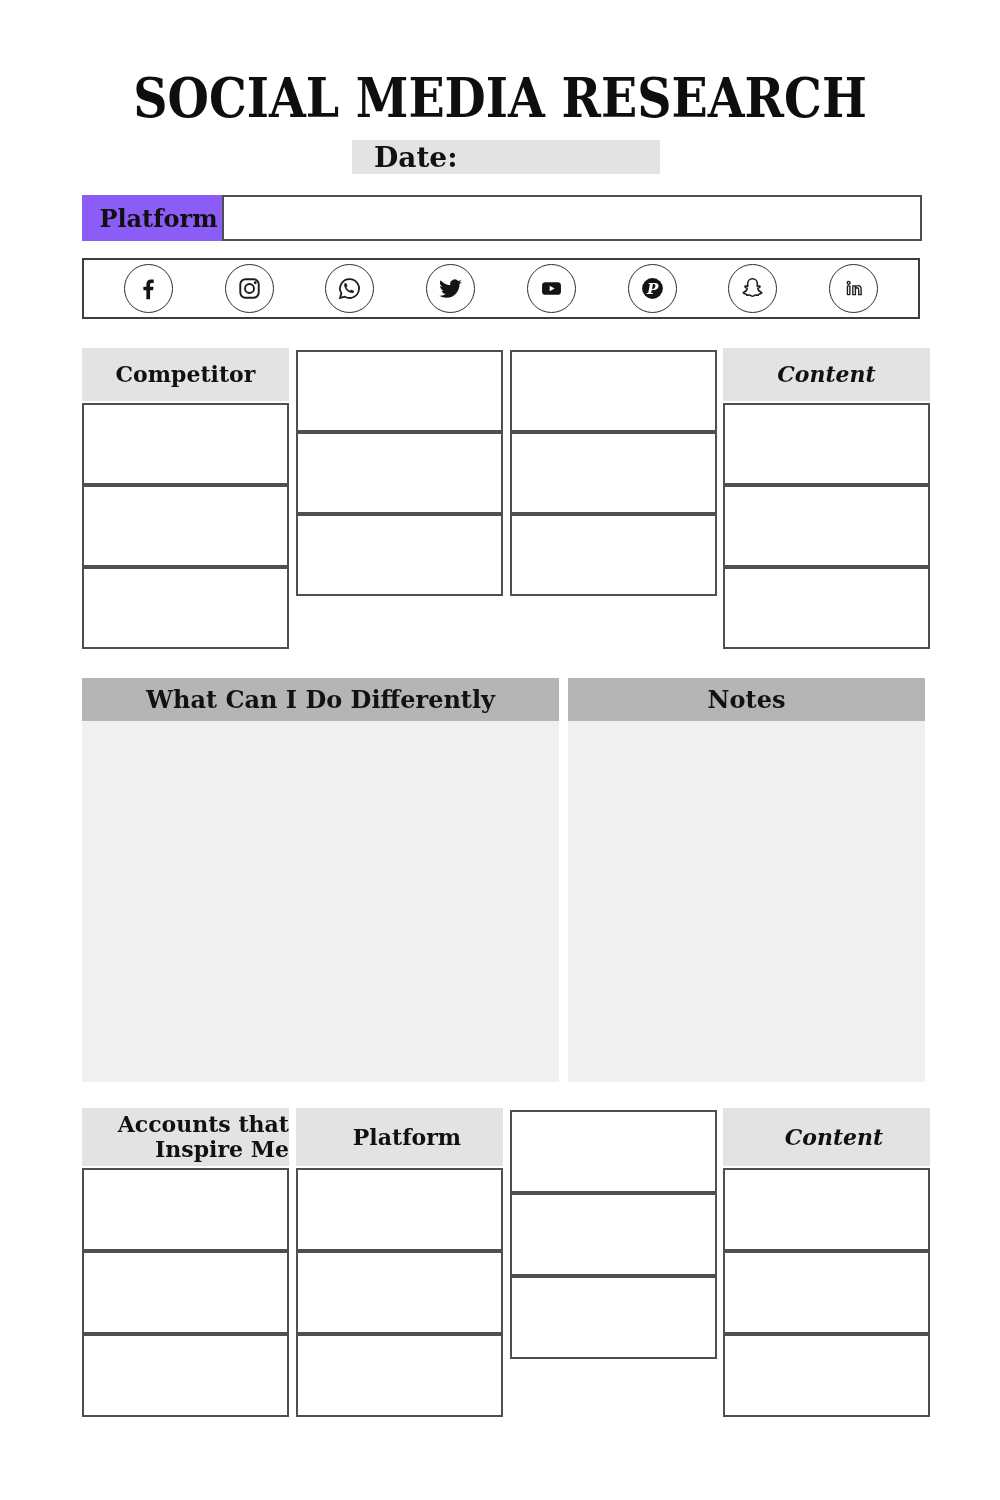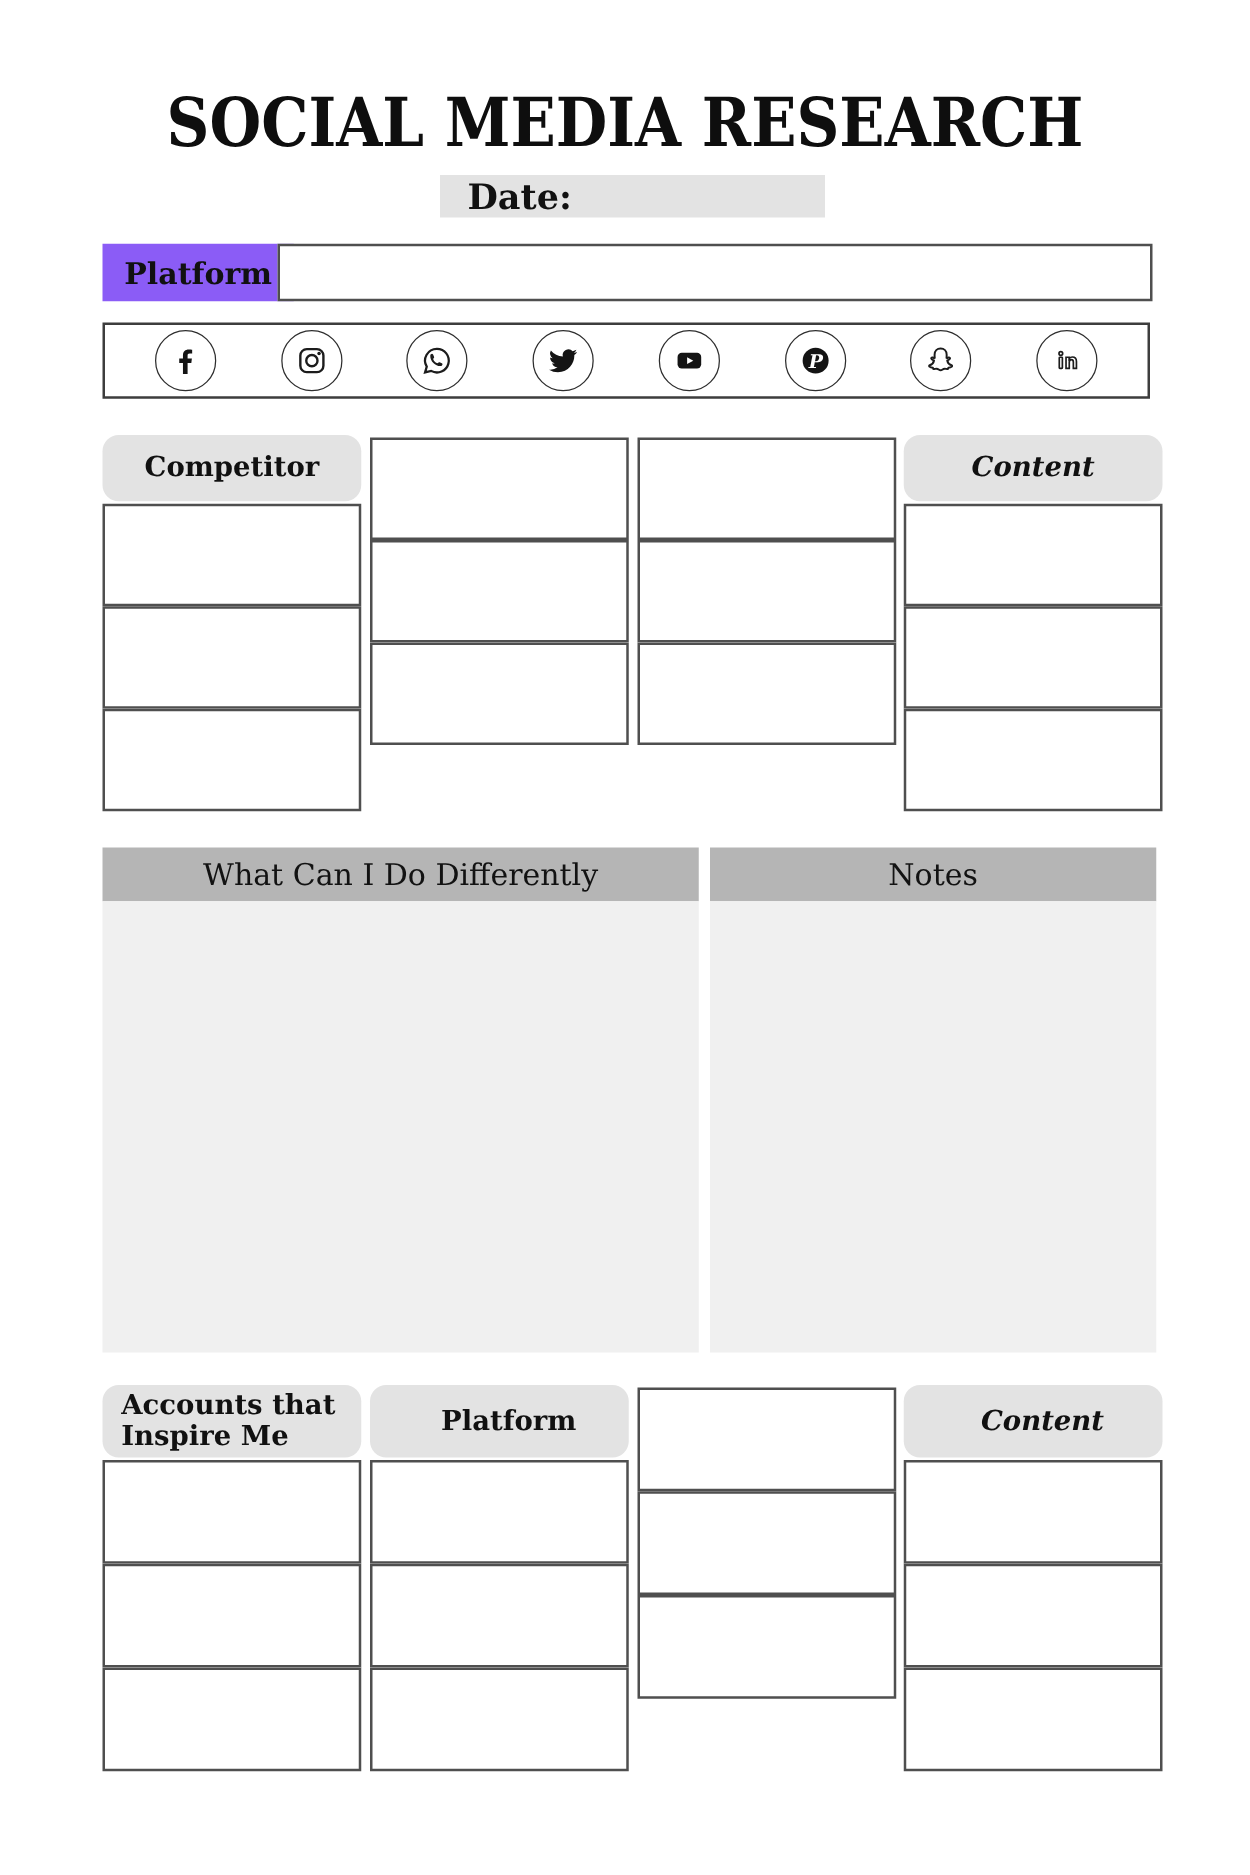--- a/index.html
+++ b/index.html
@@ -33,34 +33,34 @@
     display:flex;align-items:center;justify-content:space-around;padding:0 14px;
   }
   .icon-circle{
     width:47px;height:47px;border:1.6px solid #2e2e2e;border-radius:50%;
     display:flex;align-items:center;justify-content:center;background:#fff;
   }
   .icon-circle svg{display:block;}
   .col{position:absolute;width:207px;}
   .col-header{
     background:#e3e3e3;display:flex;align-items:center;justify-content:center;
-    text-align:left;font-weight:bold;font-size:22px;line-height:1.12;border-radius:13px;
+    text-align:right;font-weight:bold;font-size:22px;line-height:1.12;
   }
   .top-table .col-header{height:53px;}
   .bottom-table .col-header{height:58px;padding-left:15px;}
   .cell{
     background:#fff;border:2px solid #4f4f4f;box-sizing:border-box;width:100%;
   }
   .top-table .cell{height:82px;margin-top:0;}
   .bottom-table .cell{height:83px;}
   .rows{margin-top:2px;}
   .panel{position:absolute;}
   .panel-header{
     background:#b5b5b5;height:43px;display:flex;align-items:center;justify-content:center;
-    font-weight:normal;font-size:24px;color:#121212;text-align:right;
+    font-weight:bold;font-size:24px;color:#121212;text-align:right;
   }
   .panel-body{background:#f0f0f0;height:361px;margin-top:0;}
   
   .c0{left:82px;}.c1{left:296px;}.c2{left:510px;}.c3{left:723px;font-style:italic;}
   .top-table .col{top:348px;}
   .bottom-table .col{top:1108px;}
 </style>
 </head>
 <body>
 

